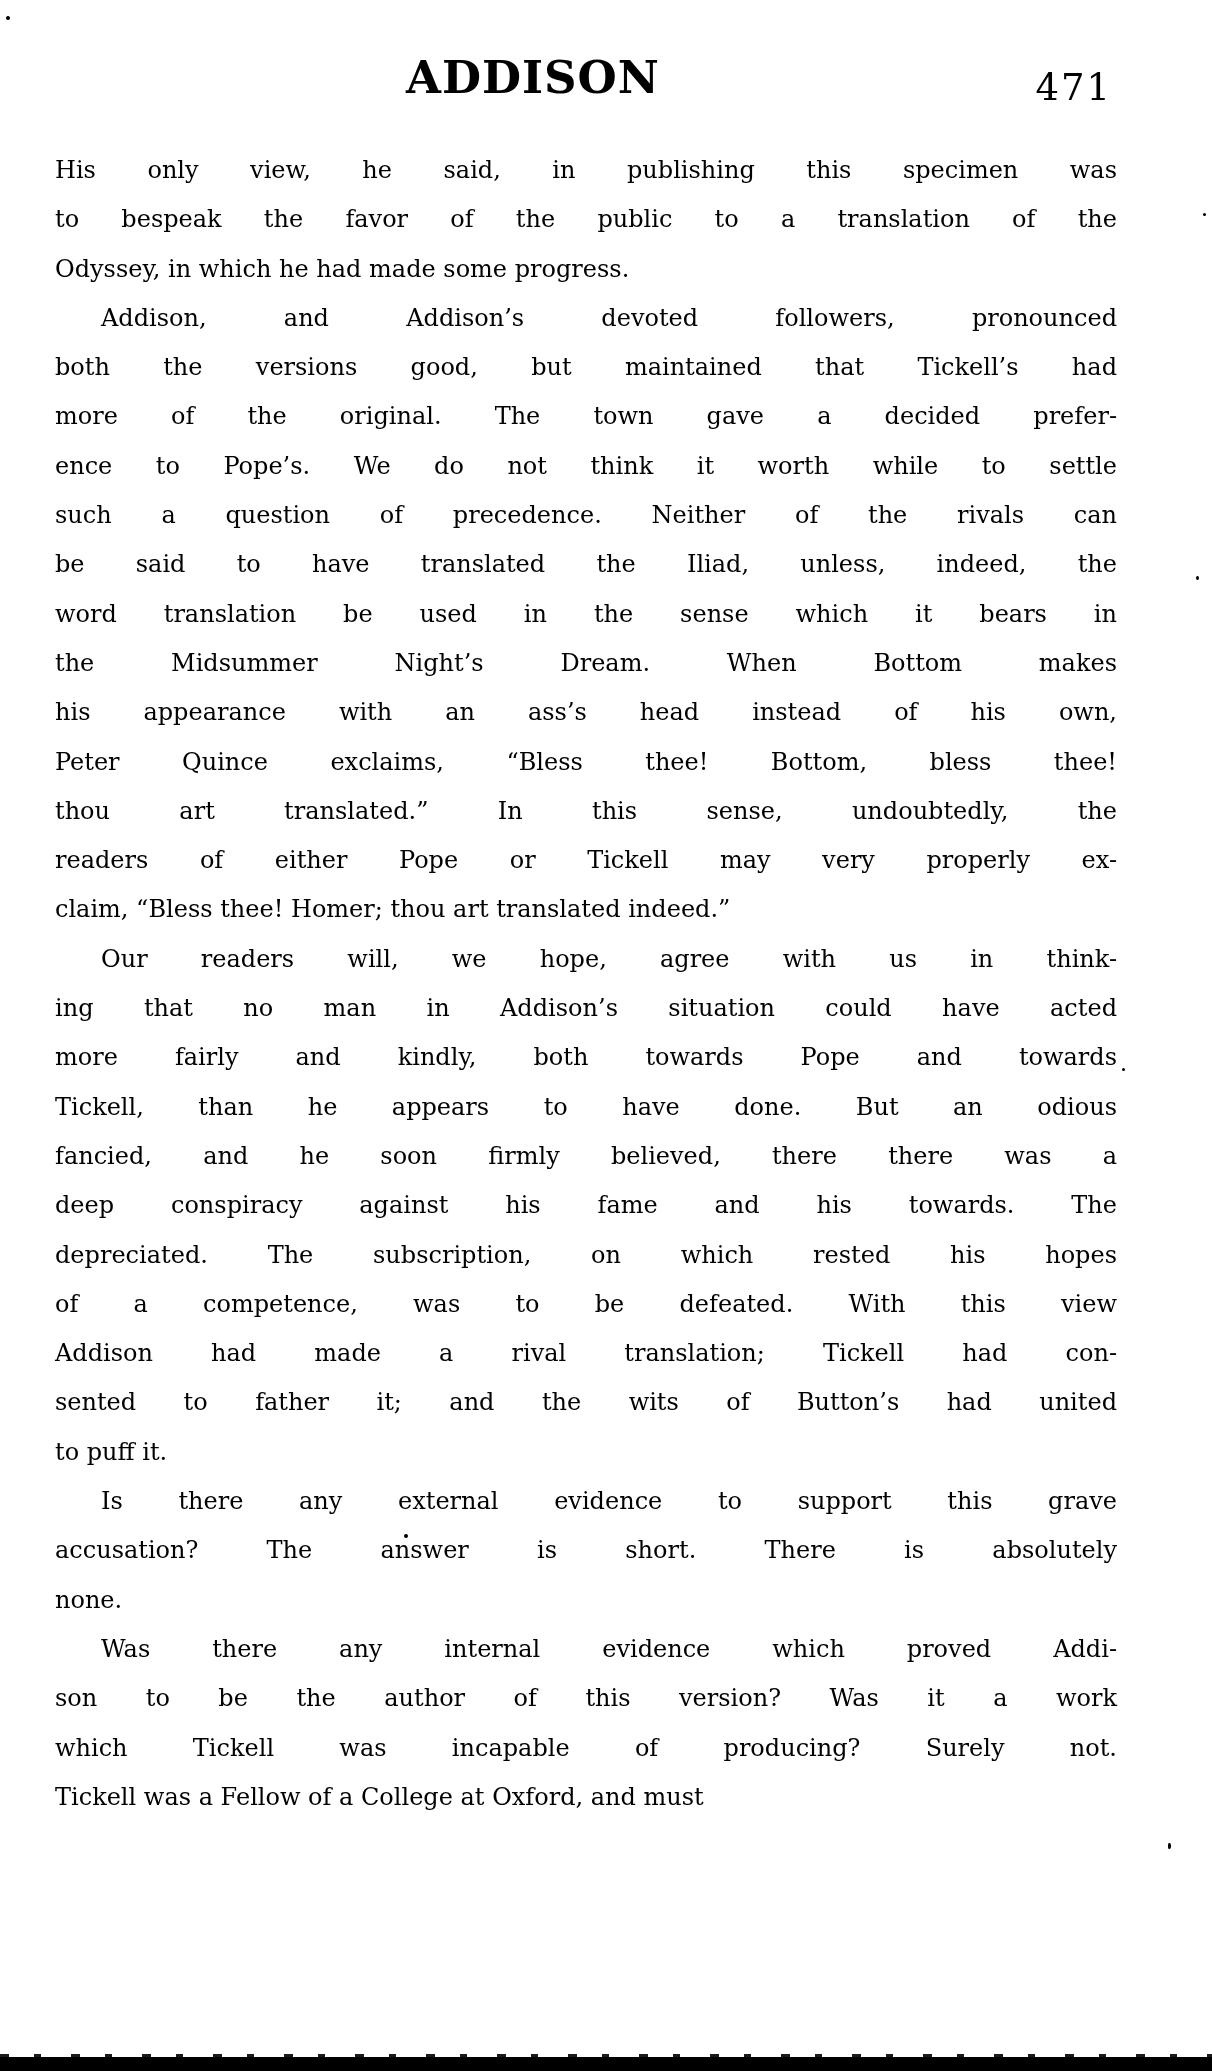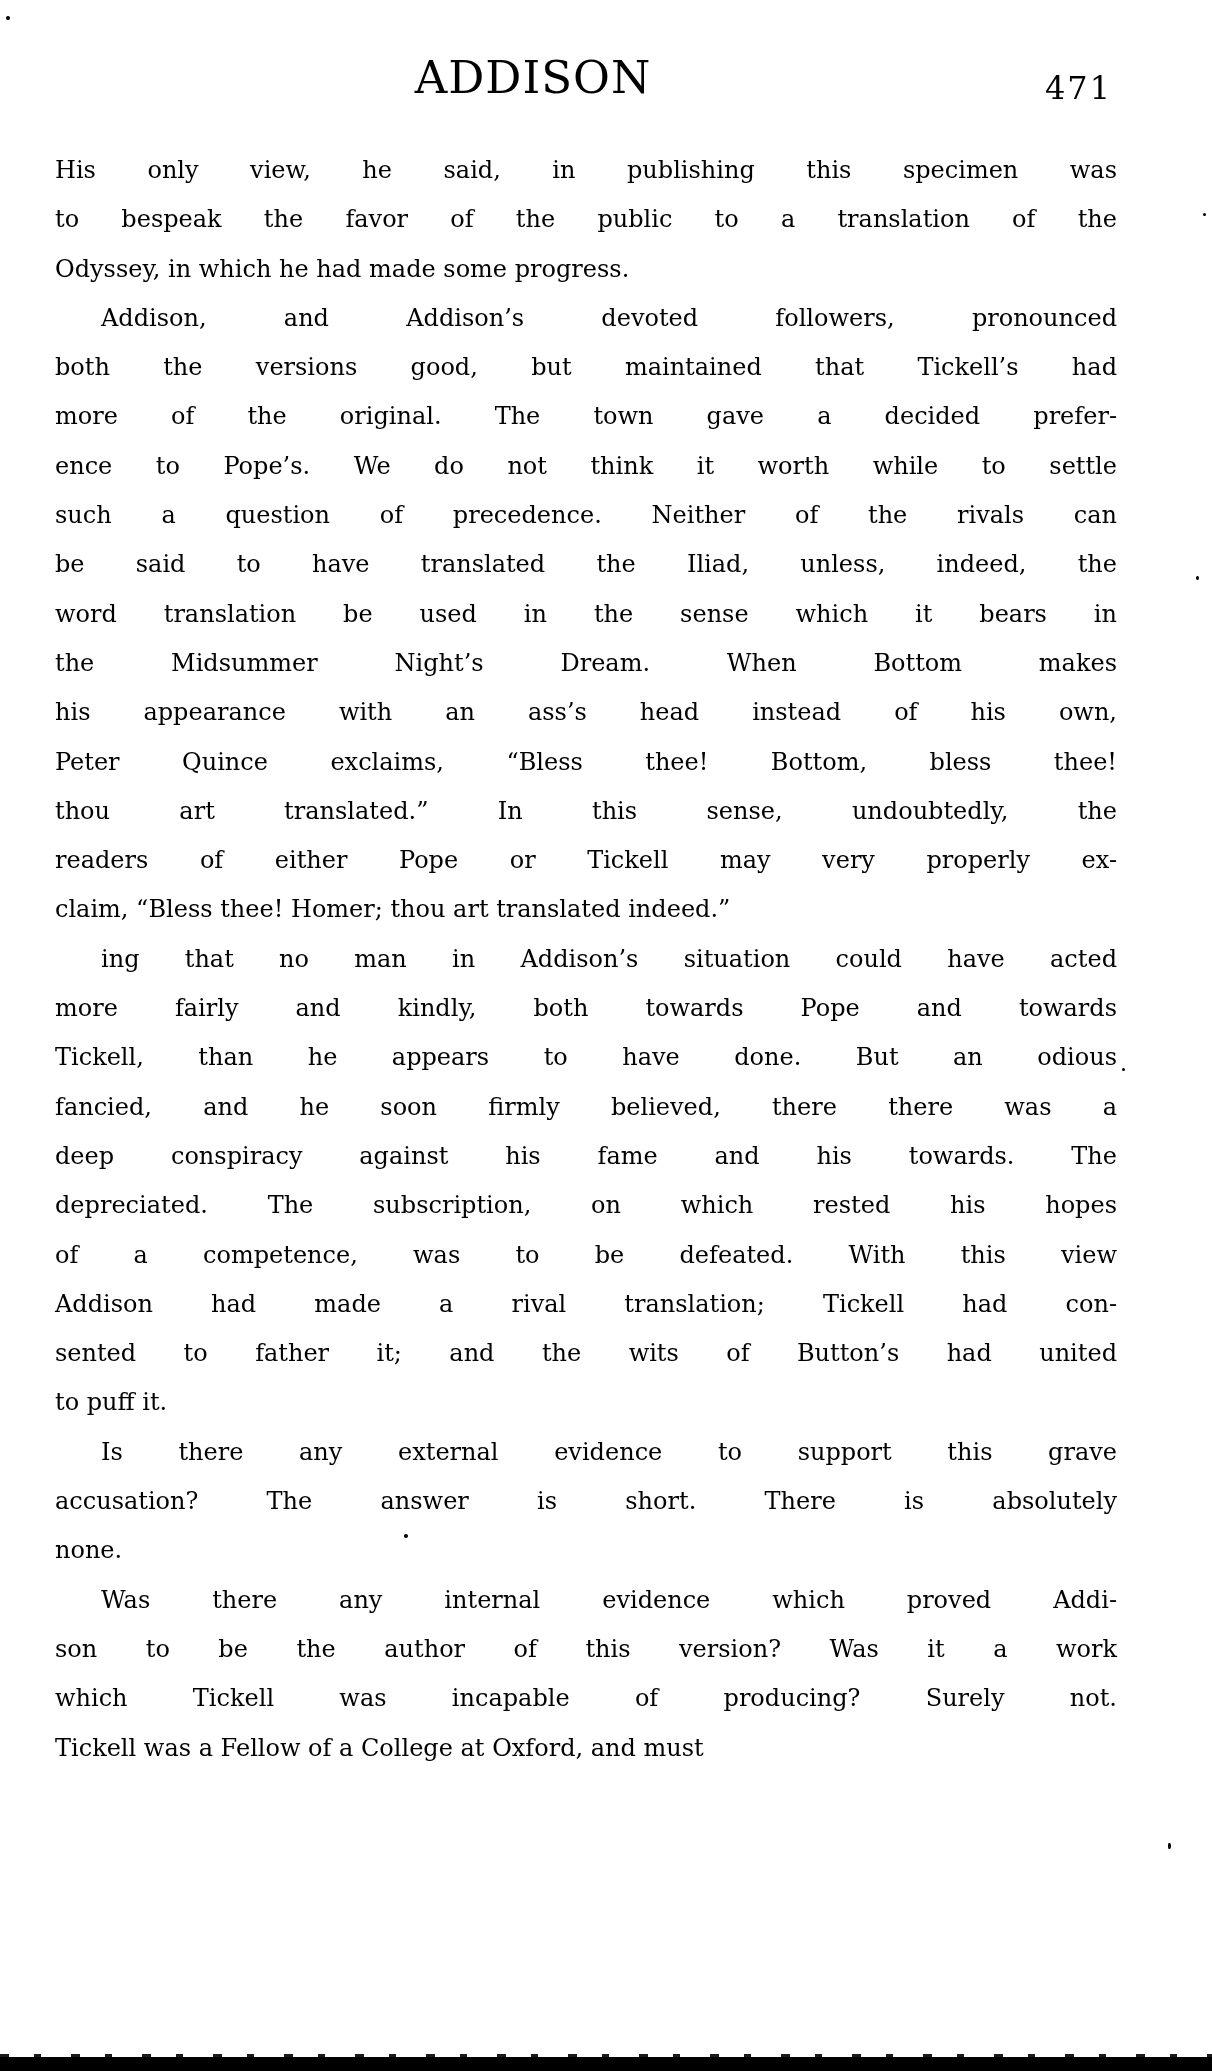--- a/index.html
+++ b/index.html
@@ -28,26 +28,27 @@
     height: 70px;
   }
   .running-title {
     position: absolute;
     left: 533px;
     transform: translateX(-50%);
     font-size: 45px;
     line-height: 52px;
     letter-spacing: 1px;
     white-space: nowrap;
+    font-weight: bold;
   }
   .page-number {
     position: absolute;
     right: 100px;
     top: 14px;
-    font-size: 32px;
+    font-size: 37px;
     line-height: 44px;
     letter-spacing: 2px;
   }
   .text-column {
     position: absolute;
     left: 55px;
     top: 146px;
     width: 1062px;
   }
   .para {
@@ -119,20 +120,21 @@
         <div class="line">be said to have translated the Iliad, unless, indeed, the</div>
         <div class="line">word translation be used in the sense which it bears in</div>
         <div class="line">the Midsummer Night’s Dream. When Bottom makes</div>
         <div class="line">his appearance with an ass’s head instead of his own,</div>
         <div class="line">Peter Quince exclaims, “Bless thee! Bottom, bless thee!</div>
         <div class="line">thou art translated.” In this sense, undoubtedly, the</div>
         <div class="line">readers of either Pope or Tickell may very properly ex-</div>
         <div class="line">claim, “Bless thee! Homer; thou art translated indeed.”</div>
       </div>
       <div class="para indent">
+        <div class="line">Our readers will, we hope, agree with us in think-</div>
         <div class="line">ing that no man in Addison’s situation could have acted</div>
         <div class="line">more fairly and kindly, both towards Pope and towards</div>
         <div class="line">Tickell, than he appears to have done. But an odious</div>
         <div class="line">fancied, and he soon firmly believed, there there was a</div>
         <div class="line">deep conspiracy against his fame and his towards. The</div>
         <div class="line">depreciated. The subscription, on which rested his hopes</div>
         <div class="line">of a competence, was to be defeated. With this view</div>
         <div class="line">Addison had made a rival translation; Tickell had con-</div>
         <div class="line">sented to father it; and the wits of Button’s had united</div>
         <div class="line">to puff it.</div>

